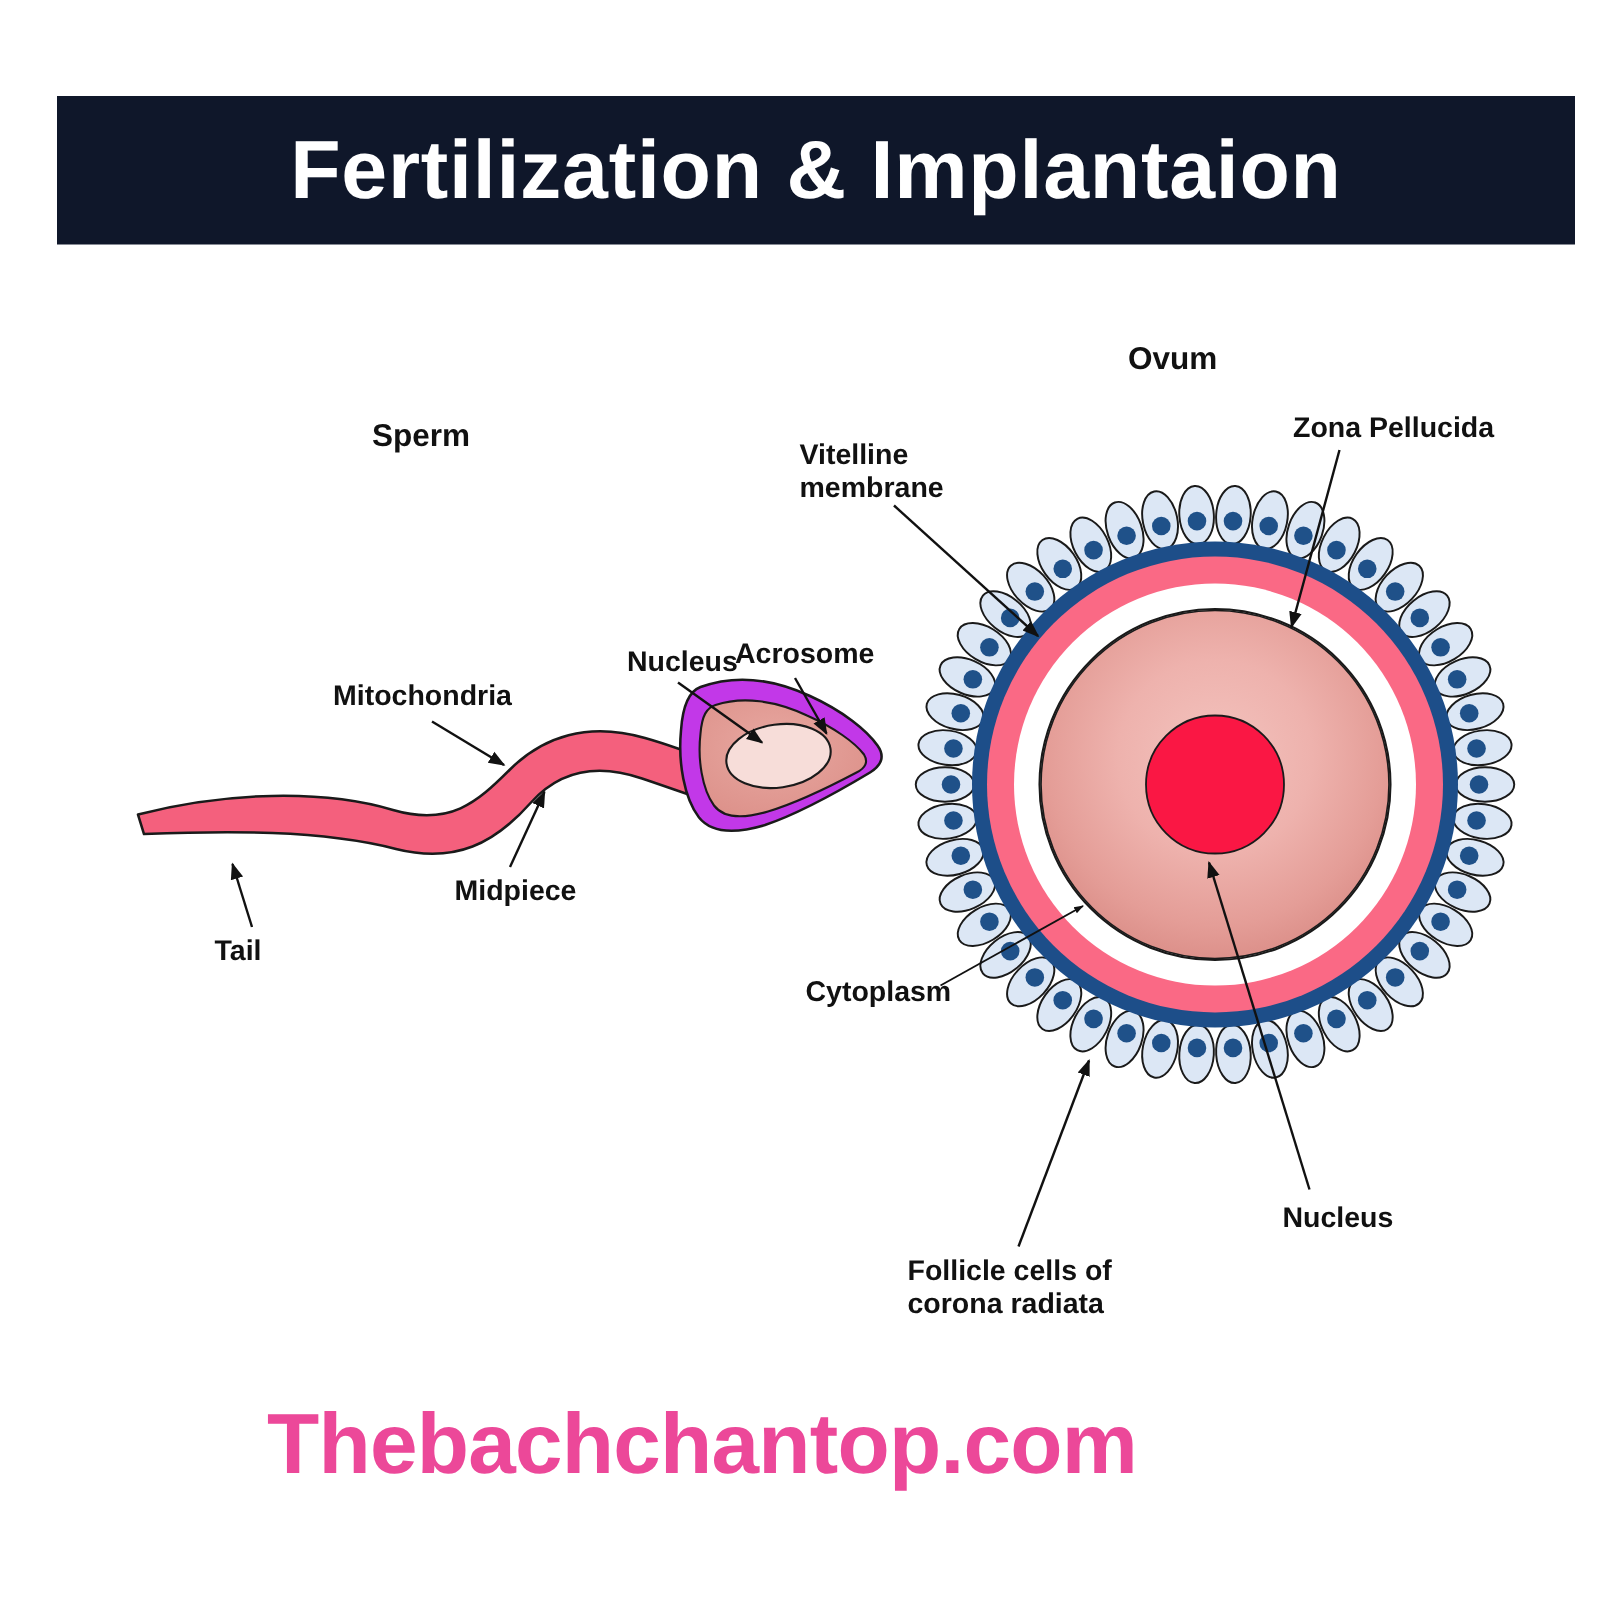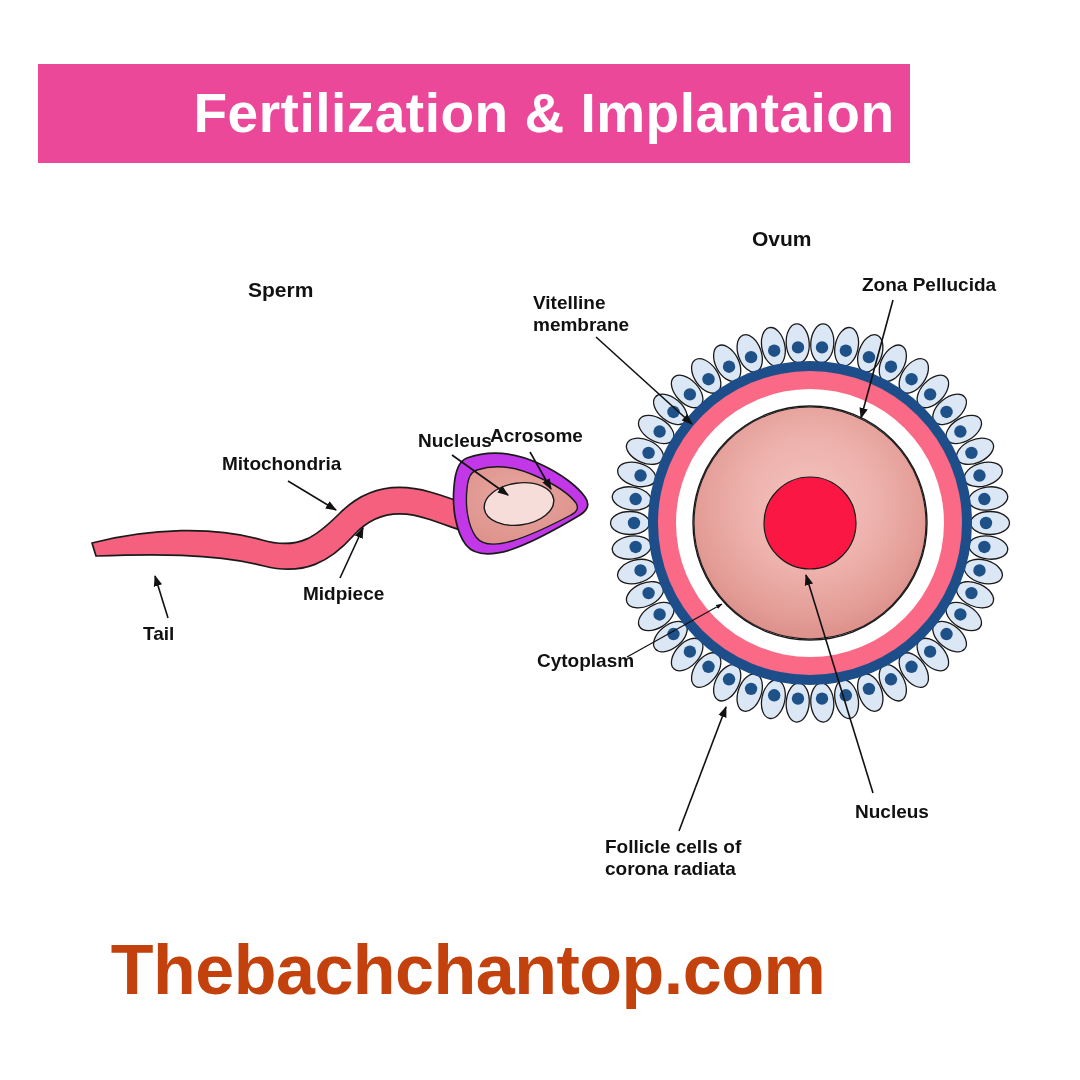--- a/index.html
+++ b/index.html
@@ -20,23 +20,23 @@
     left: 0; top: 0;
     width: 1080px;
     height: 1080px;
     background: #ffffff;
   }
   
   #header-banner {
     position: absolute;
     left: 38px;
     top: 64px;
-    width: 872px;
+    width: 1012px;
     height: 99px;
-    background: #ec4899;
+    background: #0f172a;
   }
   #header-title {
     position: absolute;
     left: 0; top: 0;
     width: 1012px;
     height: 99px;
     display: flex;
     align-items: center;
     justify-content: center;
     color: #ffffff;
@@ -47,24 +47,24 @@
     line-height: 1;
     white-space: nowrap;
   }
   
   #footer-watermark {
     position: absolute;
     left: 0;
     top: 930px;
     width: 936px;
     text-align: center;
-    color: #c2410c;
+    color: #ec4899;
     font-family: "Liberation Sans", sans-serif;
     font-weight: bold;
-    font-size: 70px;
+    font-size: 57px;
     letter-spacing: -0.5px;
     white-space: nowrap;
   }
   
   #diagram {
     position: absolute;
     left: 0;
     top: 0;
     width: 1080px;
     height: 1080px;

